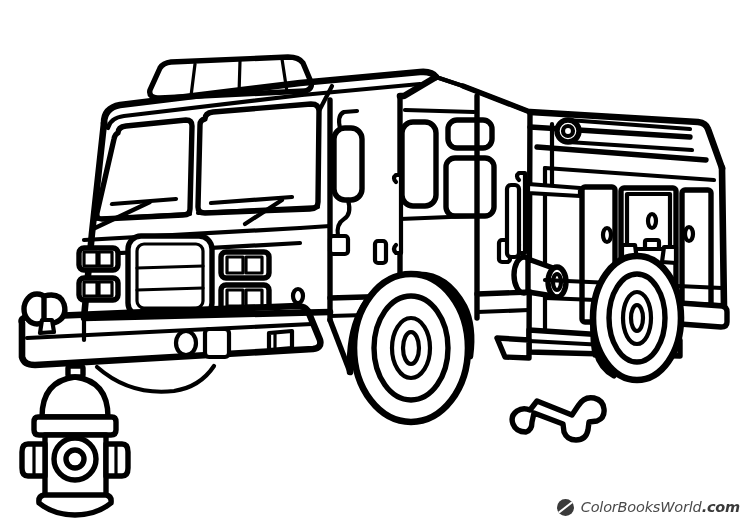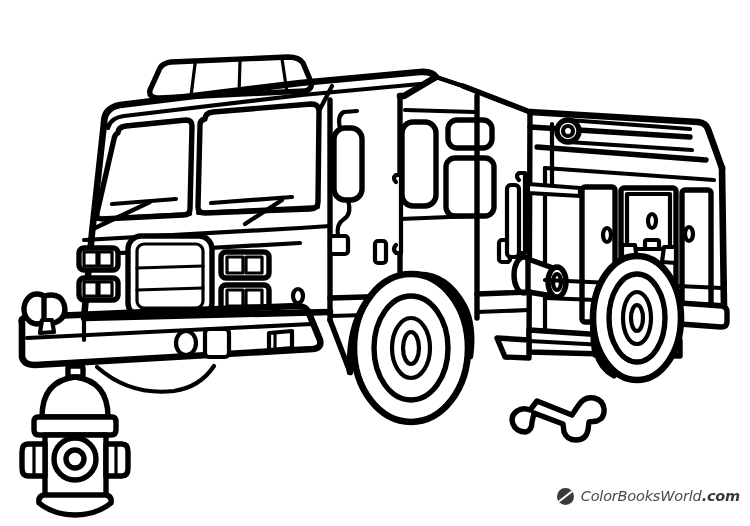--- a/index.html
+++ b/index.html
@@ -39,21 +39,21 @@
   }
   .w1 { stroke-width: 3.2; }
   .w2 { stroke-width: 4.2; }
   .w3 { stroke-width: 5.4; }
   .w4 { stroke-width: 6.6; }
   .fillw { fill: #ffffff; }
 
   #watermark {
     position: absolute;
     right: 10px;
-    bottom: 19px;
+    bottom: 8px;
     display: flex;
     align-items: center;
     gap: 7px;
     height: 22px;
   }
   #watermark .wm-logo {
     width: 17px;
     height: 17px;
     border-radius: 50%;
     background: #3a3a3a;

